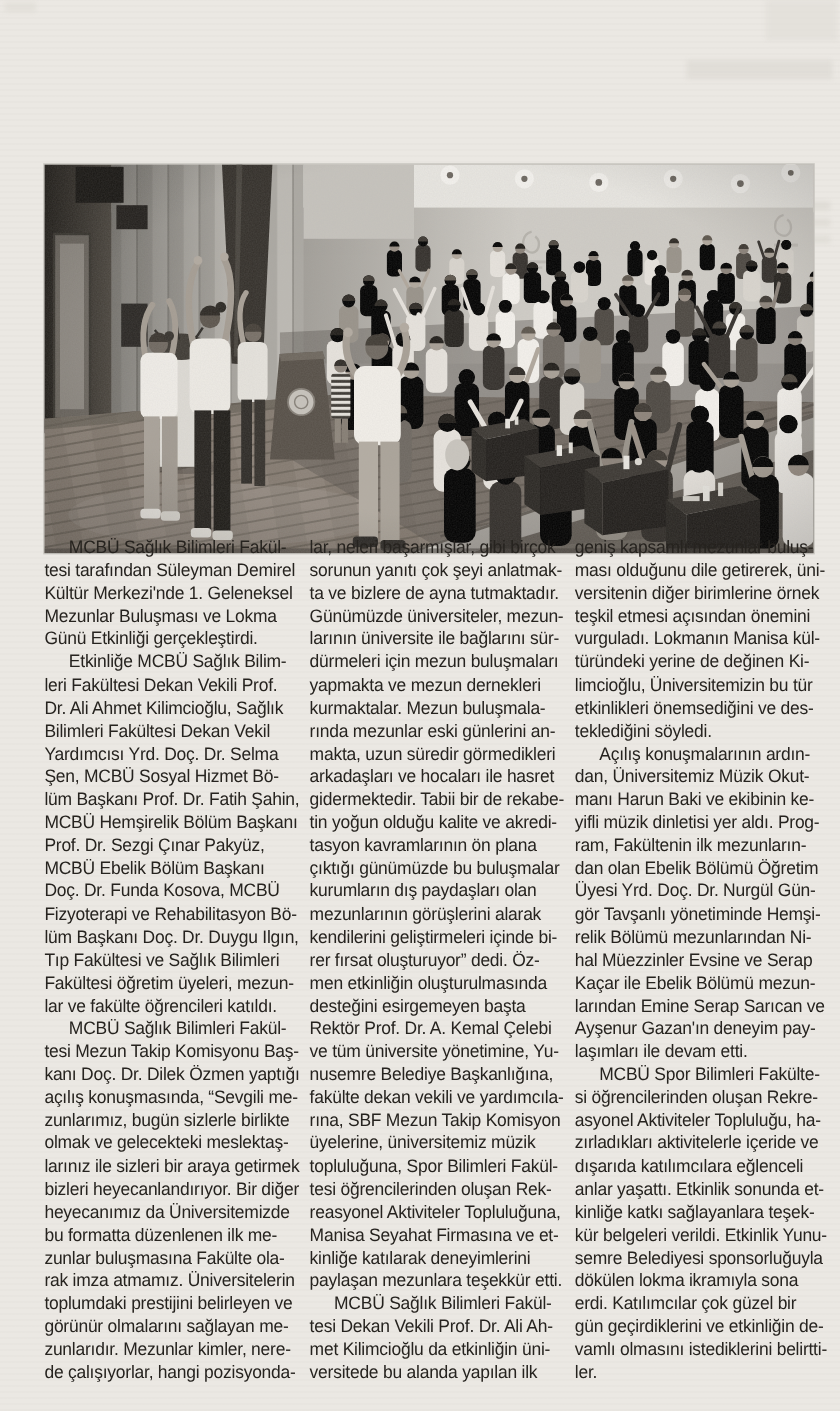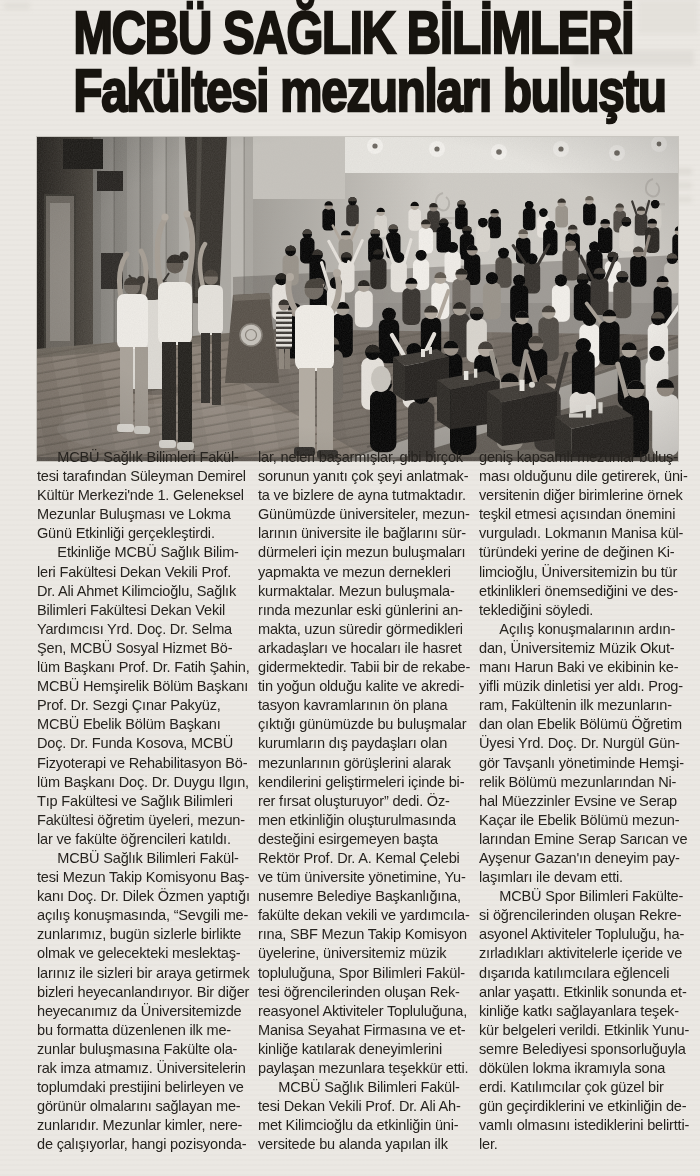--- a/index.html
+++ b/index.html
@@ -35,24 +35,20 @@
 </head>
 <body>
 
 <div class="page">
 
   <div class="ghost g1"></div>
   <div class="ghost g2"></div>
   <div class="ghost g3"></div>
   <div class="ghost g4"></div>
 
-  <h1 class="headline">
-    <span>MCBÜ SAĞLIK BİLİMLERİ</span>
-    <span>Fakültesi mezunları buluştu</span>
-  </h1>
 
   <figure class="photo" aria-label="Siyah-beyaz fotoğraf: salon dolusu katılımcı elleri havada, önde dans eden öğrenciler, kürsü ve ahşap zemin">
     <svg width="641" height="324" viewBox="0 0 641 324" xmlns="http://www.w3.org/2000/svg">
       <defs>
         <linearGradient id="wallL" x1="0" y1="0" x2="1" y2="0">
           <stop offset="0" stop-color="#221f1b"></stop>
             <stop offset="1" stop-color="#4b463f"></stop>
         </linearGradient>
         <linearGradient id="panelShade" x1="0" y1="0" x2="1" y2="0">
           <stop offset="0" stop-color="rgba(40,38,34,0.4)"></stop>

